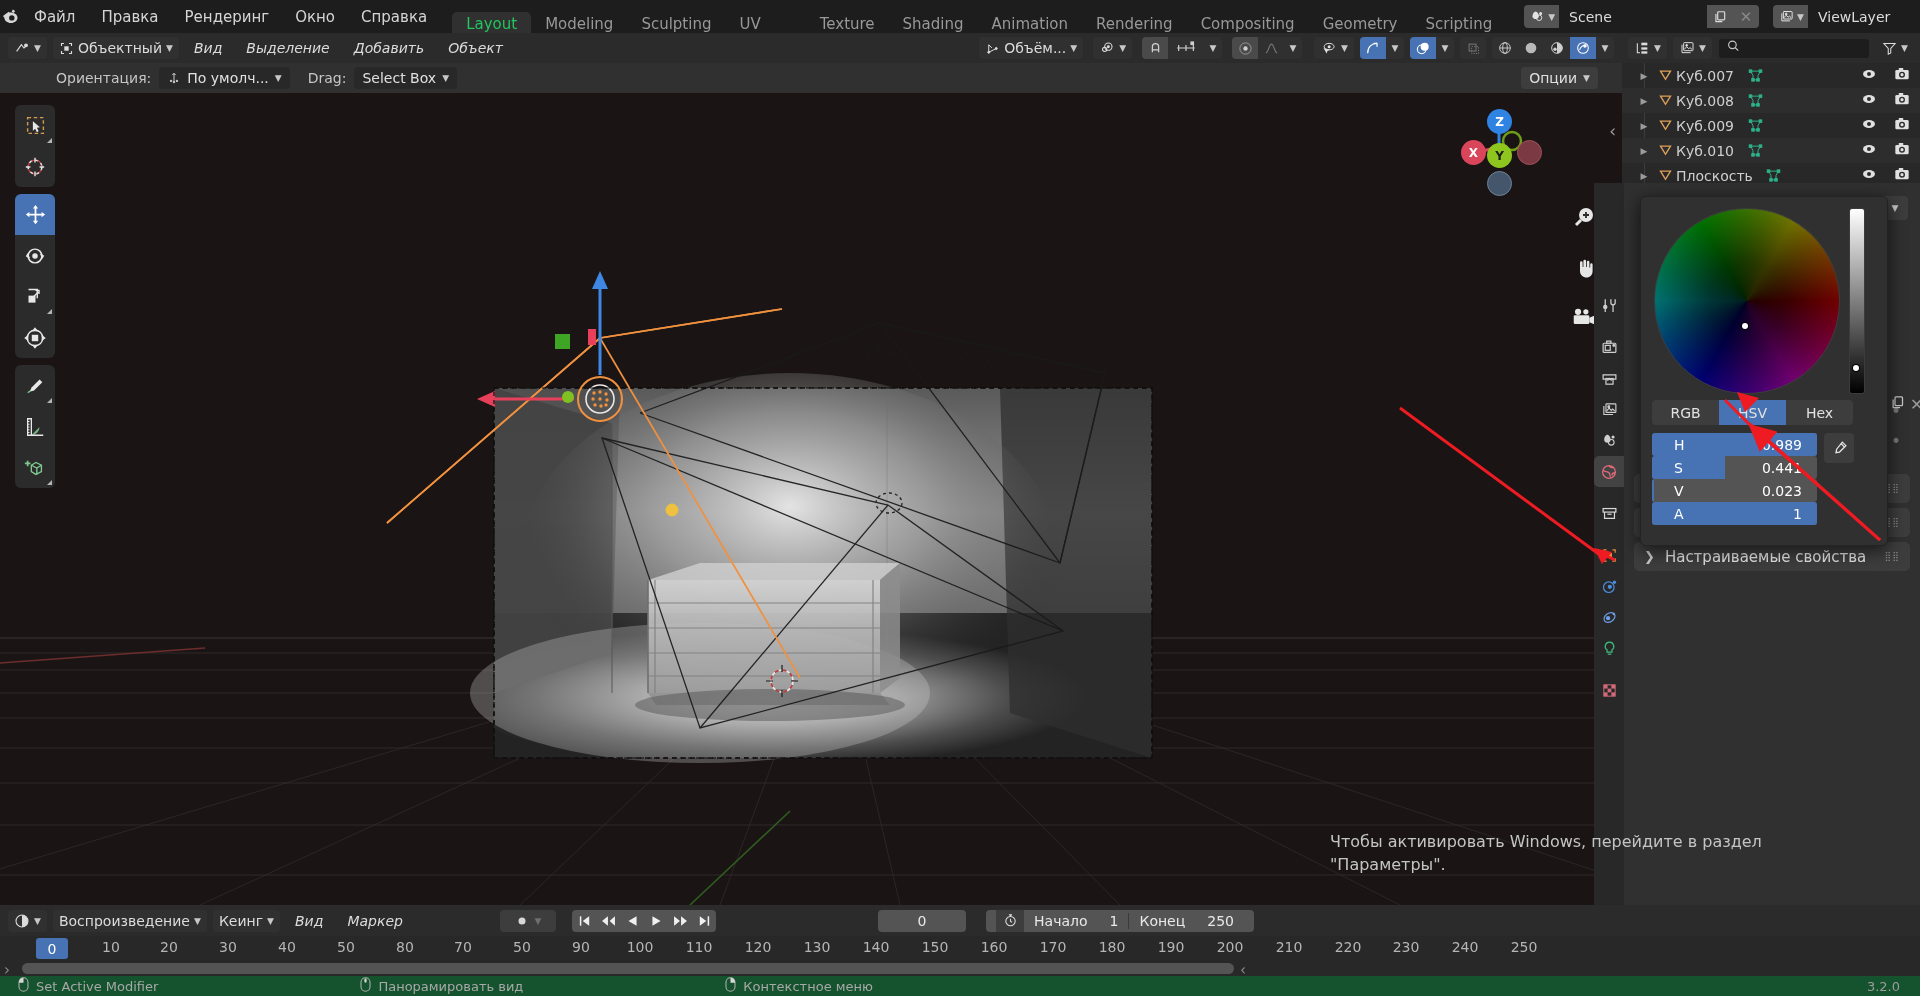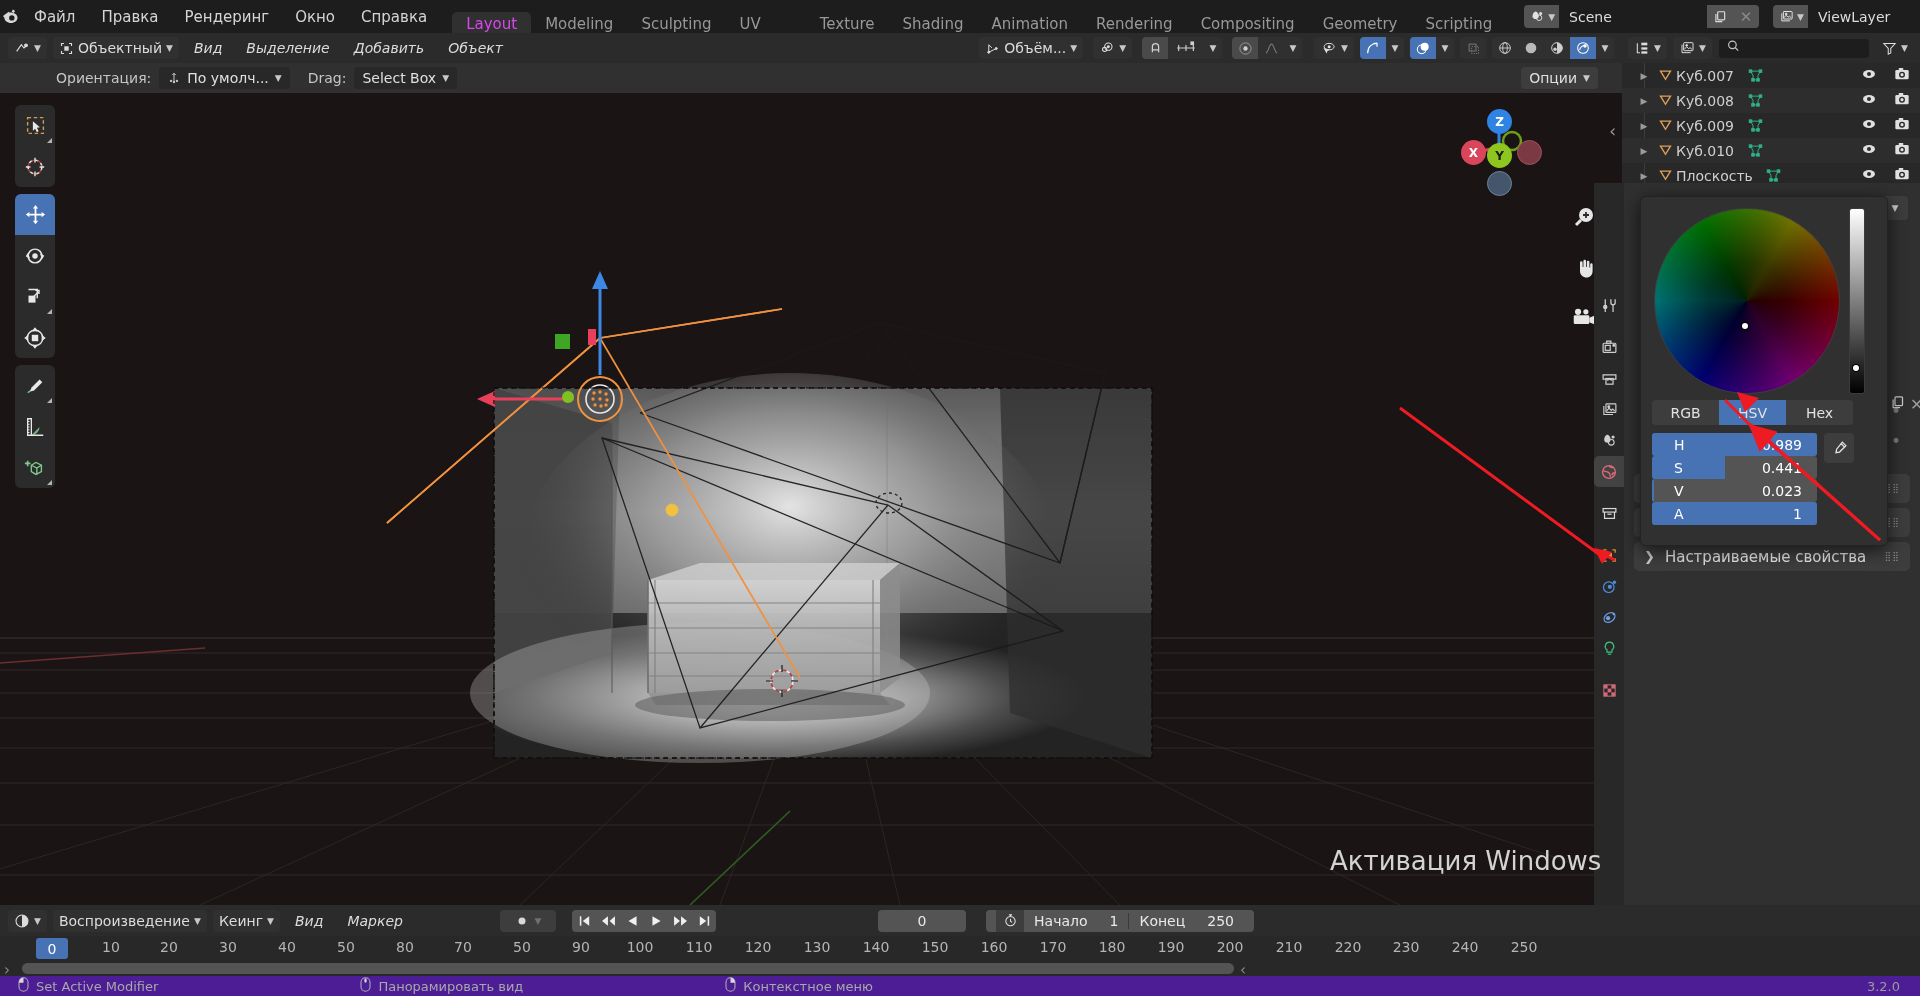--- a/index.html
+++ b/index.html
@@ -16,21 +16,21 @@
     position:absolute; left:0; top:0; width:1920px; height:33px;
     background:#1d1d1d; display:flex; align-items:center; gap:0;
   }
   #blender-logo{ width:42px; display:flex; align-items:center; justify-content:center; }
   .menu-item{ padding:0 13px; height:24px; line-height:24px; color:#d5d5d5; font-size:15px; border-radius:4px; }
   .ws-tabs{ display:flex; align-items:flex-end; height:33px; margin-left:12px; }
   .ws-tab{
     padding:0 14px; height:25px; line-height:25px; font-size:15px; color:#989898;
     border-radius:5px 5px 0 0; position:relative; top:4px;
   }
-  .ws-tab.active{ background:#303030; color:#d946ef; }
+  .ws-tab.active{ background:#303030; color:#22c55e; }
   .scene-block{ display:flex; align-items:center; margin-left:18px; gap:6px; }
   .ctrl{
     height:23px; background:#282828; border-radius:4px; display:flex; align-items:center;
     font-size:14px; color:#dcdcdc;
   }
   .id-sel{ background:#545454; border-radius:4px 0 0 4px; padding:0 4px 0 6px; display:flex; align-items:center; gap:3px; height:23px;}
   .id-name{ background:#1d1d1d; height:23px; padding:0 10px; display:flex; align-items:center; min-width:148px; }
   .id-btn{ background:#545454; width:26px; height:23px; display:flex; align-items:center; justify-content:center; }
   .id-btn.last{ border-radius:0 4px 4px 0; }
   .chev{ font-size:9px; color:#c8c8c8; }
@@ -180,21 +180,21 @@
   #tl-scroll{ position:absolute; left:22px; top:27px; width:1212px; height:11px; background:#545454;
      border-radius:6px; }
   .tl-arrow{ position:absolute; color:#8d8d8d; font-size:15px; top:25px; }
   .tl-field{ height:22px; background:#545454; border-radius:4px; display:flex; align-items:center;
      font-size:14px; color:#e9e9e9; }
   .pb-seg{ display:flex; background:#545454; border-radius:4px; overflow:hidden; height:22px; }
   .pb-seg div{ width:24px; display:flex;align-items:center;justify-content:center;}
 
   
   #status{
-    position:absolute; left:0; top:976px; width:1920px; height:20px; background:#4c1d95;
+    position:absolute; left:0; top:976px; width:1920px; height:20px; background:#14532d;
     display:flex; align-items:center; padding:0 18px; gap:32px; font-size:13px; color:#a8a8a8;
   }
   .sb{ display:flex; align-items:center; gap:7px;}
   #ver{ position:absolute; right:20px; color:#9c9c9c; font-size:13px;}
 
   
   #wm{ position:absolute; right:50px; bottom:120px; width:540px; color:#b9b9b9; text-align:left;
        pointer-events:none; }
   #wm .t1{ font-size:26px; color:#d3d3d3; }
   #wm .t2{ font-size:16px; line-height:23px; margin-top:6px; color:#c4c4c4;}
@@ -1295,14 +1295,17 @@
           <rect x="1" y="1" width="12" height="18" rx="6" fill="none" stroke="#b0b0b0" stroke-width="1.4"></rect>
           <path d="M13 7.5V7a6 6 0 00-6-6v6.5z" fill="#d8d8d8"></path>
         </svg>
     </span>
     <span>Контекстное меню</span>
   </div>
   <div id="ver">3.2.0</div>
 </div>
 
 <div id="wm">
-  <div class="t1">Активация Windows</div>
+  <div class="t2">
+    <div>Чтобы активировать Windows, перейдите в раздел</div>
+    <div>"Параметры".</div>
+  </div>
 </div>
 
 </body></html>

